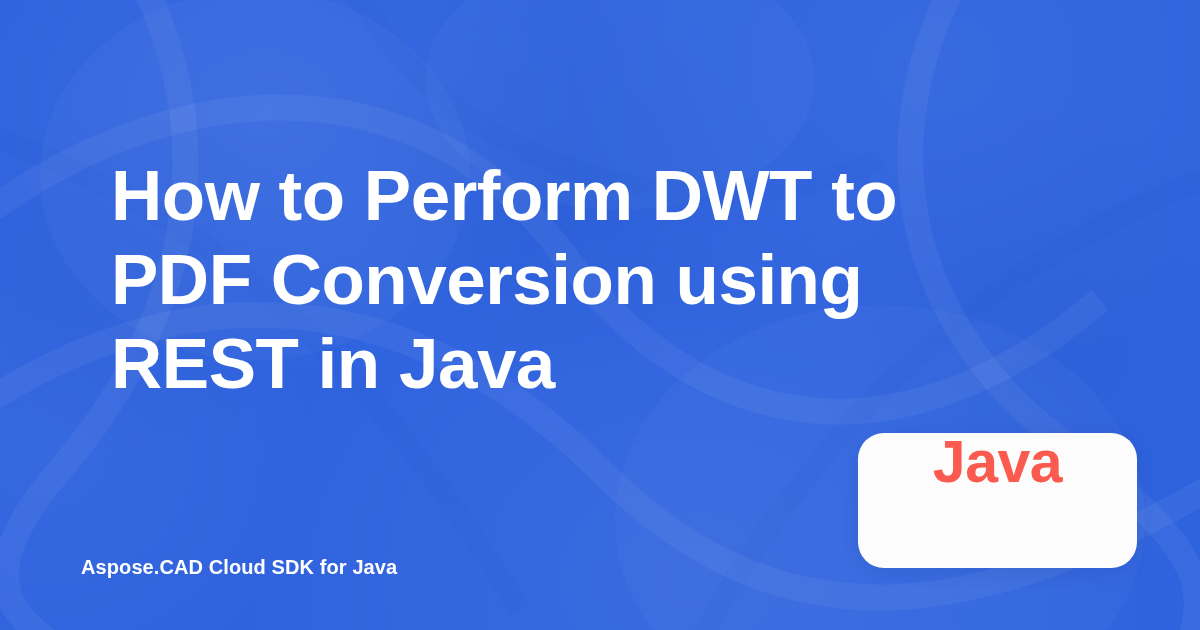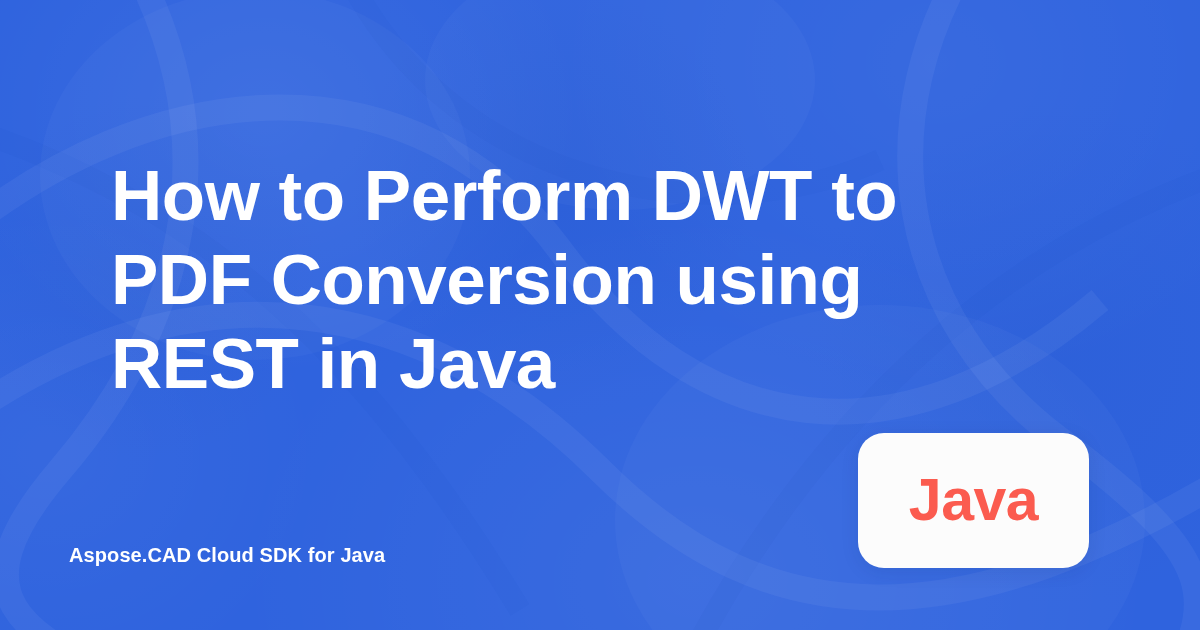--- a/index.html
+++ b/index.html
@@ -61,39 +61,39 @@
     font-weight: 700;
     letter-spacing: -0.5px;
     white-space: pre-line;
   }
 
   
   .footer-label {
     position: absolute;
     left: 65px;
     top: 537px;
-    margin: 4px;
+    margin: 16px;
     color: #ffffff;
     font-size: 20px;
     line-height: 28px;
     font-weight: 700;
     letter-spacing: 0.1px;
   }
 
   
   .lang-card {
     position: absolute;
     left: 858px;
     top: 433px;
-    width: 231px;
+    width: 279px;
     height: 135px;
     background: #FCFCFC;
     border-radius: 26px;
     display: flex;
-    align-items: center;
+    align-items: flex-start;
     justify-content: center;
     box-shadow: 0 4px 18px rgba(10,35,95,0.10);
   }
 
   .lang-card-text {
     color: #FB5B4F;
     font-size: 59px;
     line-height: 59px;
     font-weight: 700;
     letter-spacing: -0.5px;

